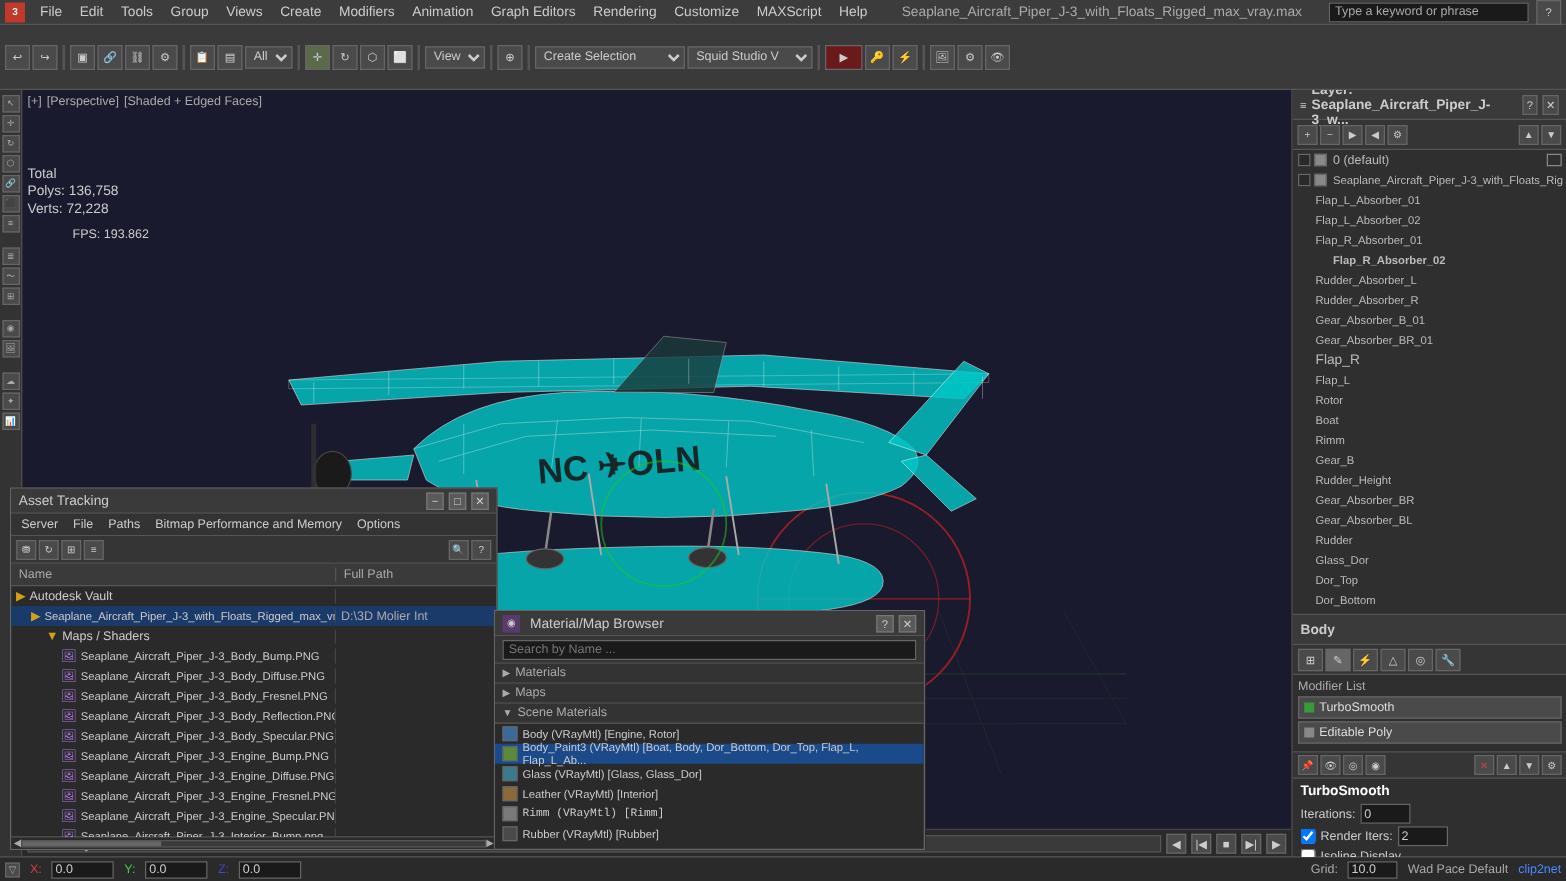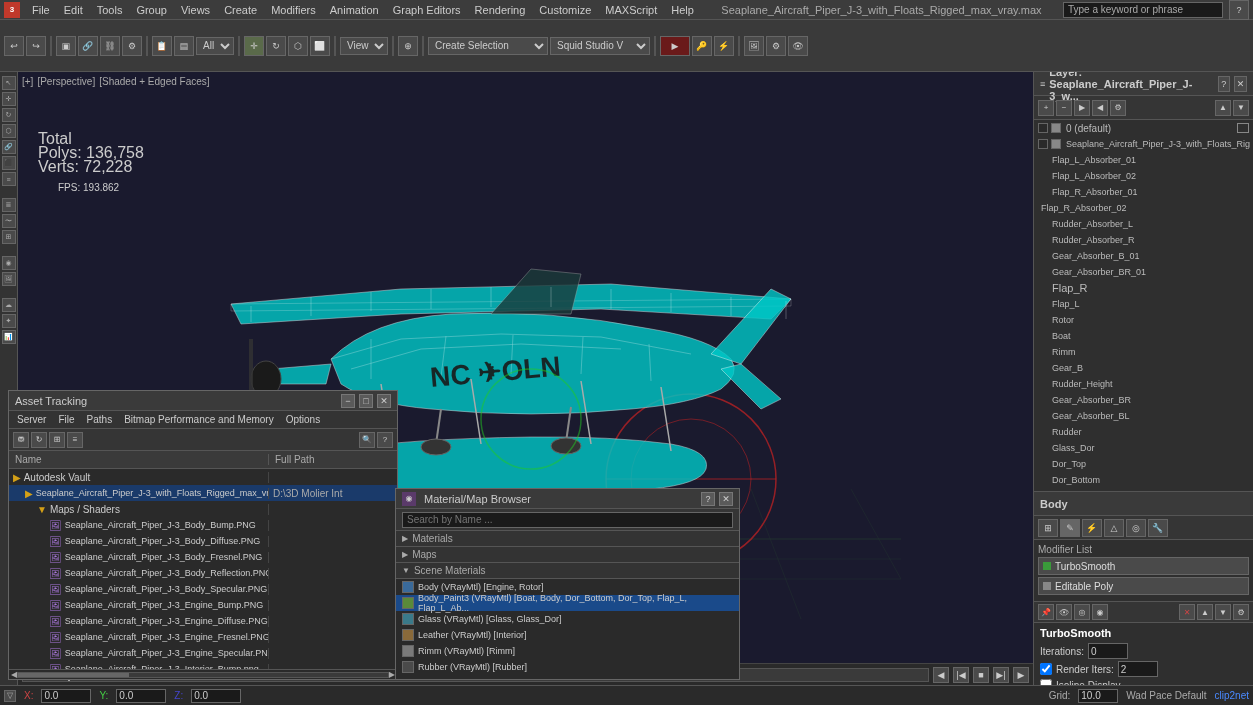--- a/index.html
+++ b/index.html
@@ -48,21 +48,21 @@
       flex: 1; background: #1a1a2e; position: relative; overflow: hidden;
     }
     .viewport-label {
       position: absolute; top: 4px; left: 4px; color: #aaa; font-size: 10px;
       display: flex; gap: 4px;
     }
     .viewport-label span { cursor: pointer; }
     
     
     .stats {
-      position: absolute; top: 60px; left: 20px; color: #ccc; font-size: 16px; line-height: 14px;
+      position: absolute; top: 60px; left: 4px; color: #ccc; font-size: 11px; line-height: 14px;
     }
     .fps {
       position: absolute; top: 110px; left: 8px; color: #ccc; font-size: 10px; padding-left: 32px;
     }
     
     
     #plane-svg {
       position: absolute; top: 50%; left: 50%; transform: translate(-50%, -50%);
     }
     .status-text { font-size: 10px; color: #aaa; }
@@ -468,21 +468,21 @@
         <div class="layer-item">
             <span style="margin-left:14px;font-size:9px;">Flap_L_Absorber_01</span>
           </div>
         <div class="layer-item">
             <span style="margin-left:14px;font-size:9px;">Flap_L_Absorber_02</span>
           </div>
         <div class="layer-item">
             <span style="margin-left:14px;font-size:9px;">Flap_R_Absorber_01</span>
           </div>
         <div class="layer-item">
-            <span style="margin-left:3px;font-size:9px;">Flap_R_Absorber_02</span>
+            <span style="margin-left:28px;font-size:9px;font-weight:bold;">Flap_R_Absorber_02</span>
           </div>
         <div class="layer-item">
             <span style="margin-left:14px;font-size:9px;">Rudder_Absorber_L</span>
           </div>
         <div class="layer-item">
             <span style="margin-left:14px;font-size:9px;">Rudder_Absorber_R</span>
           </div>
         <div class="layer-item">
             <span style="margin-left:14px;font-size:9px;">Gear_Absorber_B_01</span>
           </div>
@@ -763,21 +763,21 @@
     <div class="mat-row">
       <div class="mat-swatch" style="background:#3a7a8a;"></div>
       <span style="font-size:9px;">Glass  (VRayMtl)  [Glass, Glass_Dor]</span>
     </div>
     <div class="mat-row">
       <div class="mat-swatch" style="background:#8a6a3a;"></div>
       <span style="font-size:9px;">Leather  (VRayMtl)  [Interior]</span>
     </div>
     <div class="mat-row">
       <div class="mat-swatch" style="background:#7a7a7a;"></div>
-      <span style="font-size:9px;">Rimm  (VRayMtl)  [Rimm]</span>
+      <span style="font-size:9px;font-family:Liberation Mono, monospace;">Rimm  (VRayMtl)  [Rimm]</span>
     </div>
     <div class="mat-row">
       <div class="mat-swatch" style="background:#4a4a4a;"></div>
       <span style="font-size:9px;">Rubber  (VRayMtl)  [Rubber]</span>
     </div>
   </div>
 </div>
 
 <div id="coords-bar">
   <div style="width:12px;height:12px;background:#4a4a4a;border:1px solid #666;display:flex;align-items:center;justify-content:center;font-size:8px;">▽</div>

